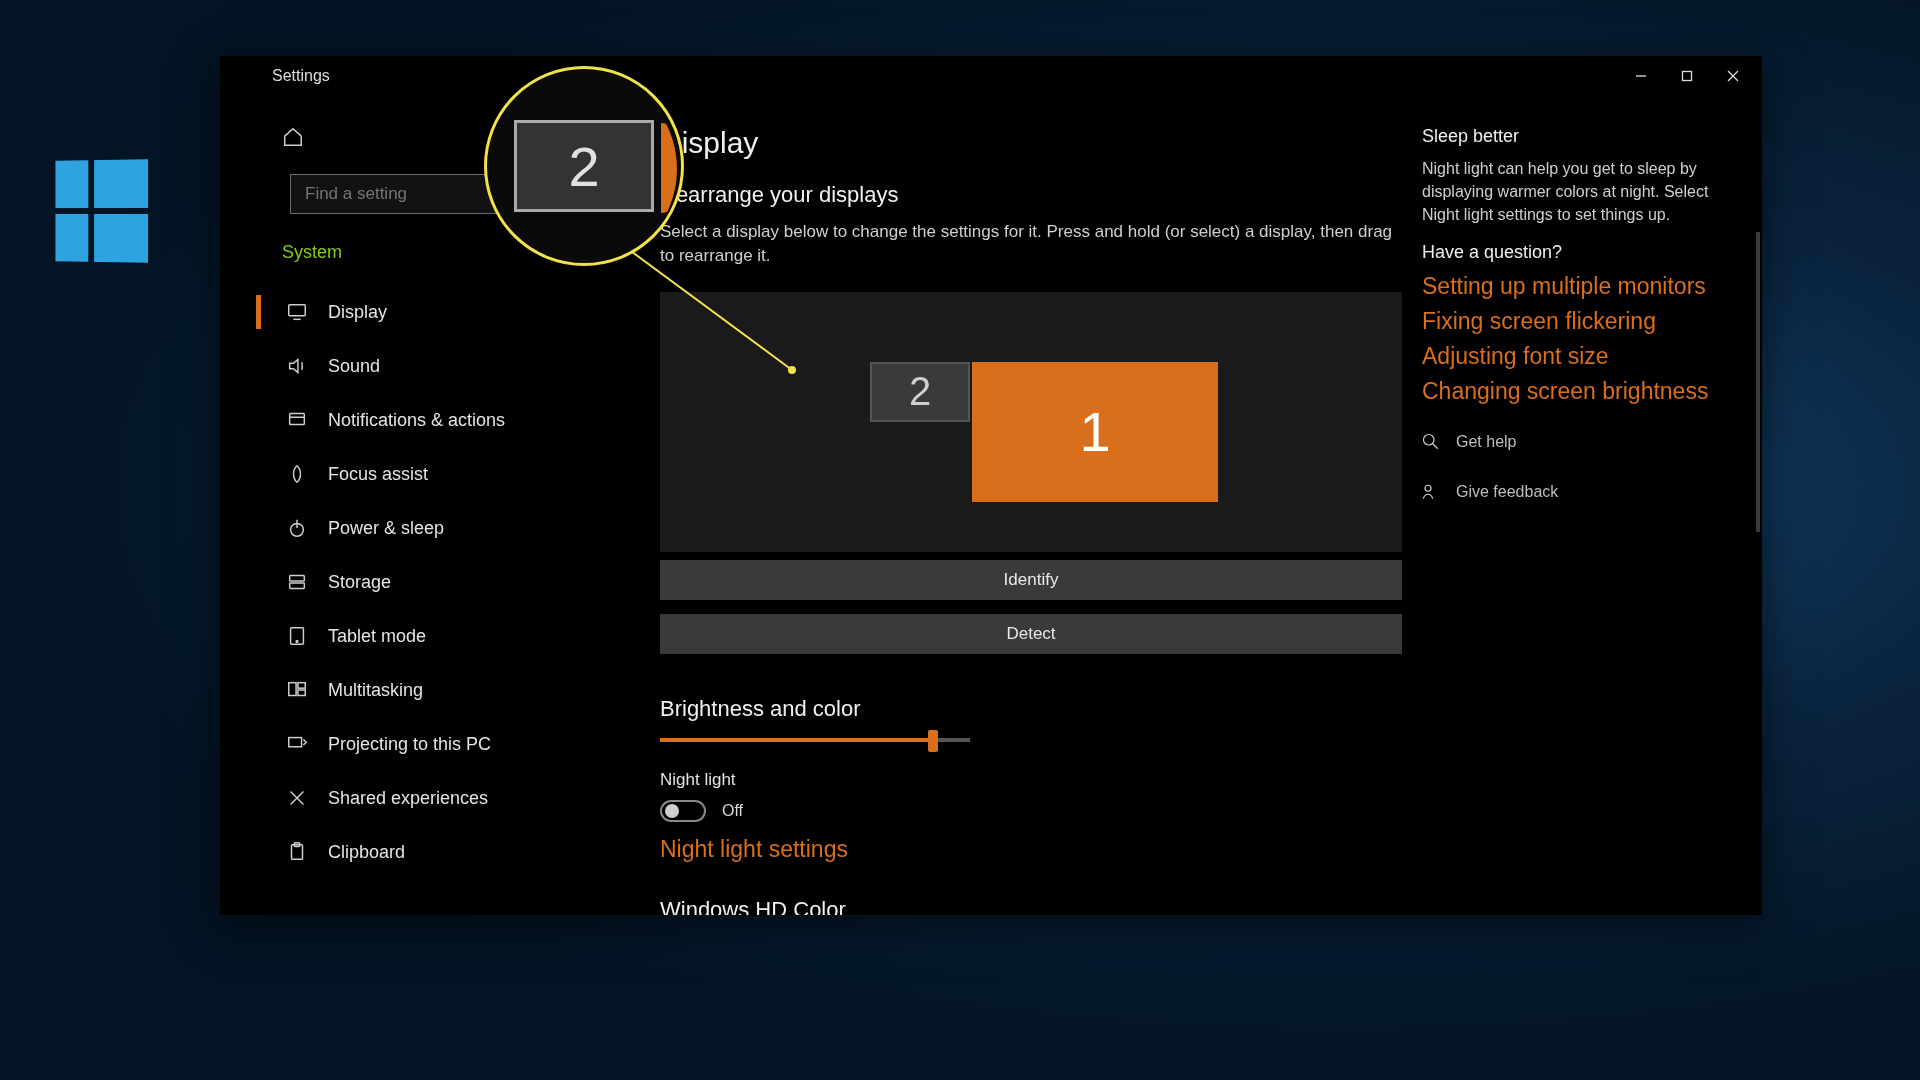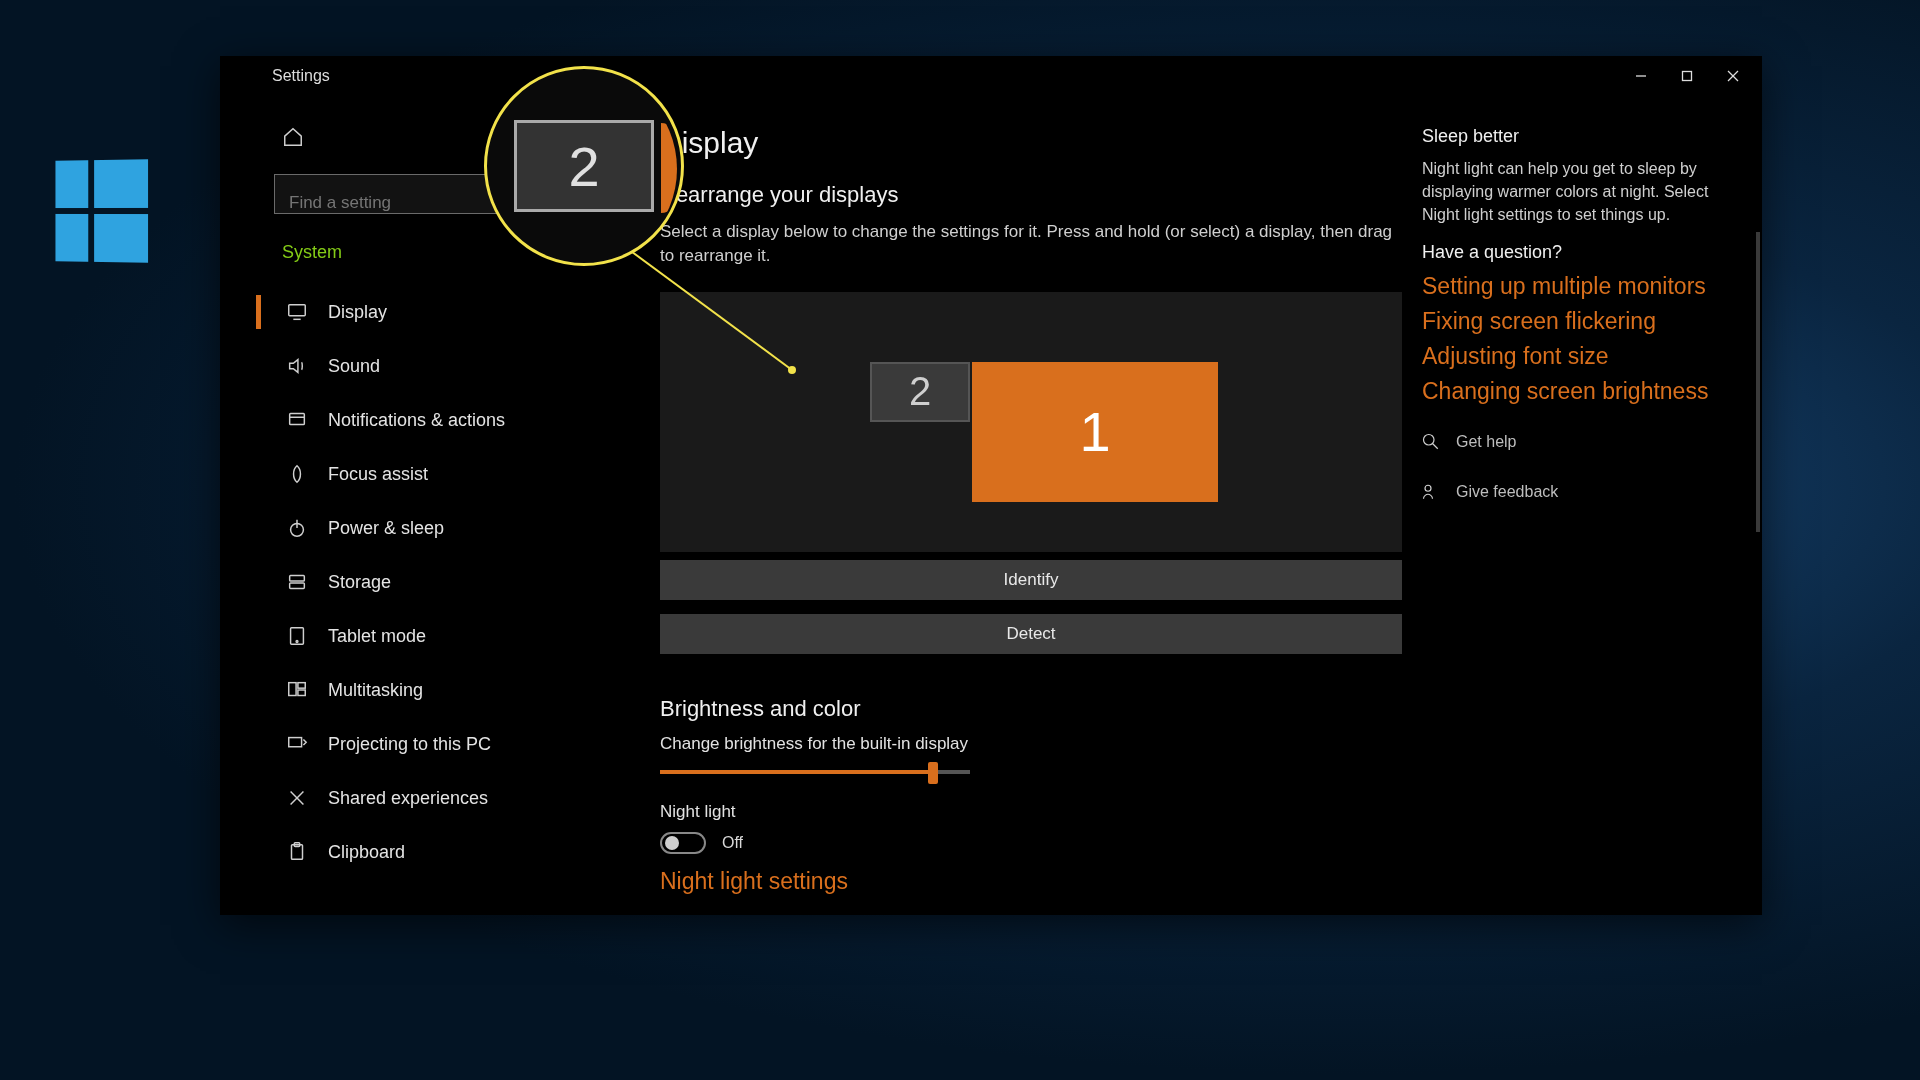--- a/index.html
+++ b/index.html
@@ -36,22 +36,22 @@
 
   .sidebar {
     width: 360px; padding: 18px 0 0 18px; display: flex; flex-direction: column;
     border-right: 0;
   }
   .home-row {
     display: flex; align-items: center; gap: 18px; padding: 12px 8px;
     font-size: 18px; color: #d946ef; cursor: pointer; justify-content: space-between;
   }
   .search-box {
-    margin: 14px 30px 22px 0; height: 40px; border: 1px solid #6a6a6a;
-    background: #121212; padding: 0 14px; display: flex; align-items: flex-end;
+    margin: 14px 30px 22px 16px; height: 40px; border: 1px solid #6a6a6a;
+    background: #121212; padding: 0 14px; display: flex; align-items: center;
   }
   .search-box input {
     background: transparent; border: none; outline: none; color: #bdbdbd;
     font-size: 17px; width: 100%;
   }
   .category-label { font-size: 18px; color: #84cc16; padding: 6px 8px 22px; }
 
   .nav-list { display: flex; flex-direction: column; }
   .nav-item {
     display: flex; align-items: center; gap: 20px; padding: 16px 8px 16px 12px;
@@ -309,21 +309,20 @@
             <span>1</span>
           </div>
         </div>
 
         <div class="arrange-buttons">
           <button class="btn">Identify</button>
           <button class="btn">Detect</button>
         </div>
 
         <h2 class="section-h">Brightness and color</h2>
-        <div class="sub-label">Change brightness for the built-in display</div>
         <div class="slider-wrap">
           <div class="slider-track"></div>
           <div class="slider-fill" id="slider-fill" style="width: 88%;"></div>
           <div class="slider-thumb" id="slider-thumb" style="left: calc(88% - 5px);"></div>
         </div>
 
         <div class="sub-label">Night light</div>
         <div class="toggle-row">
           <div class="toggle">
               <div class="knob"></div>

